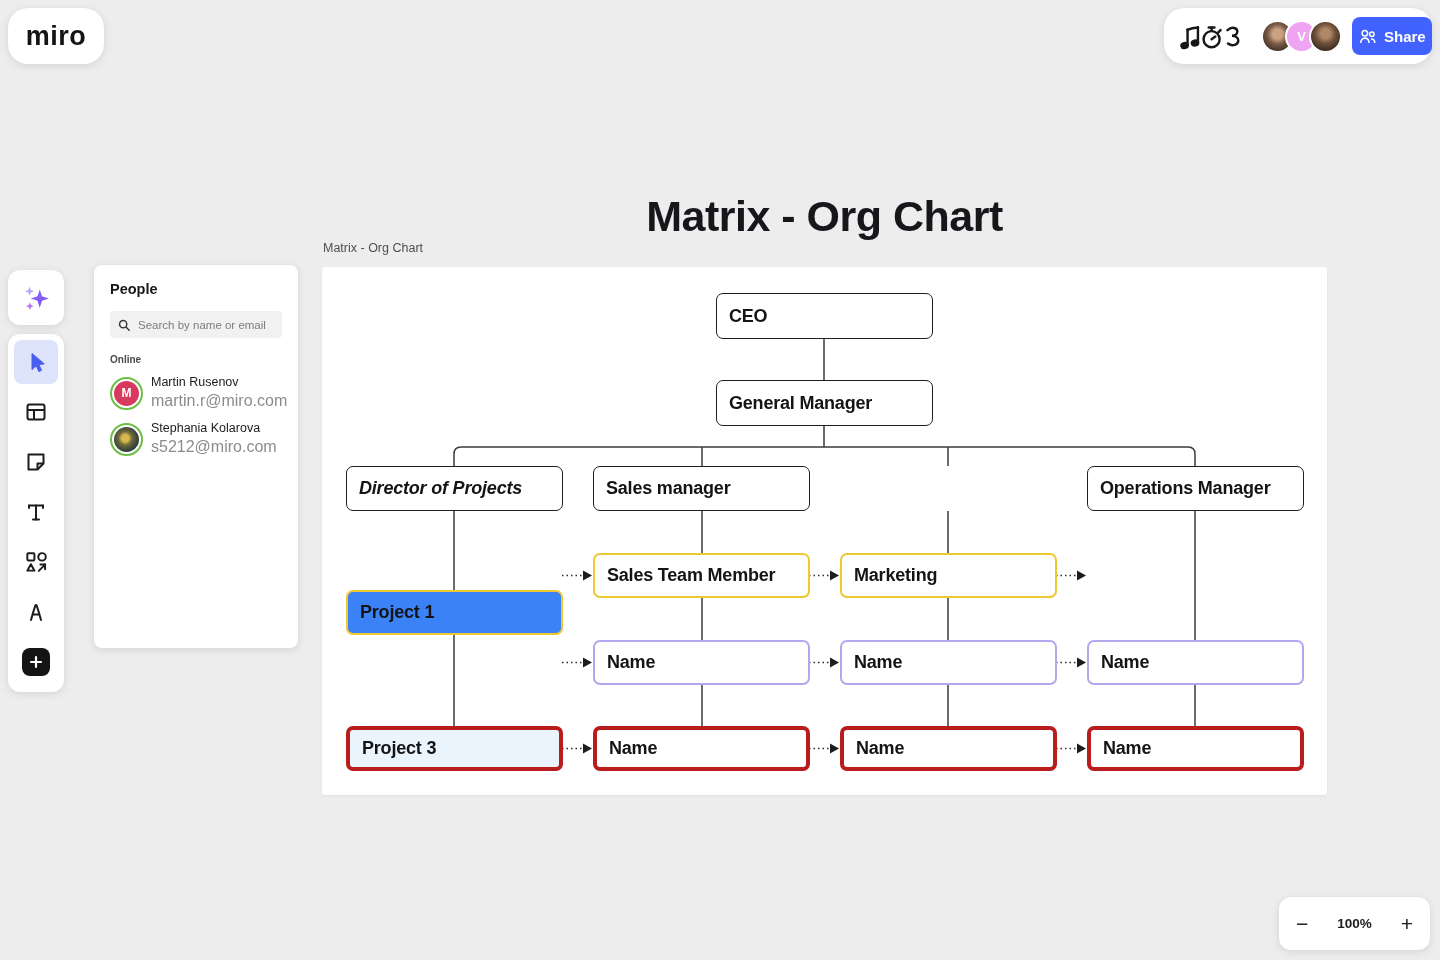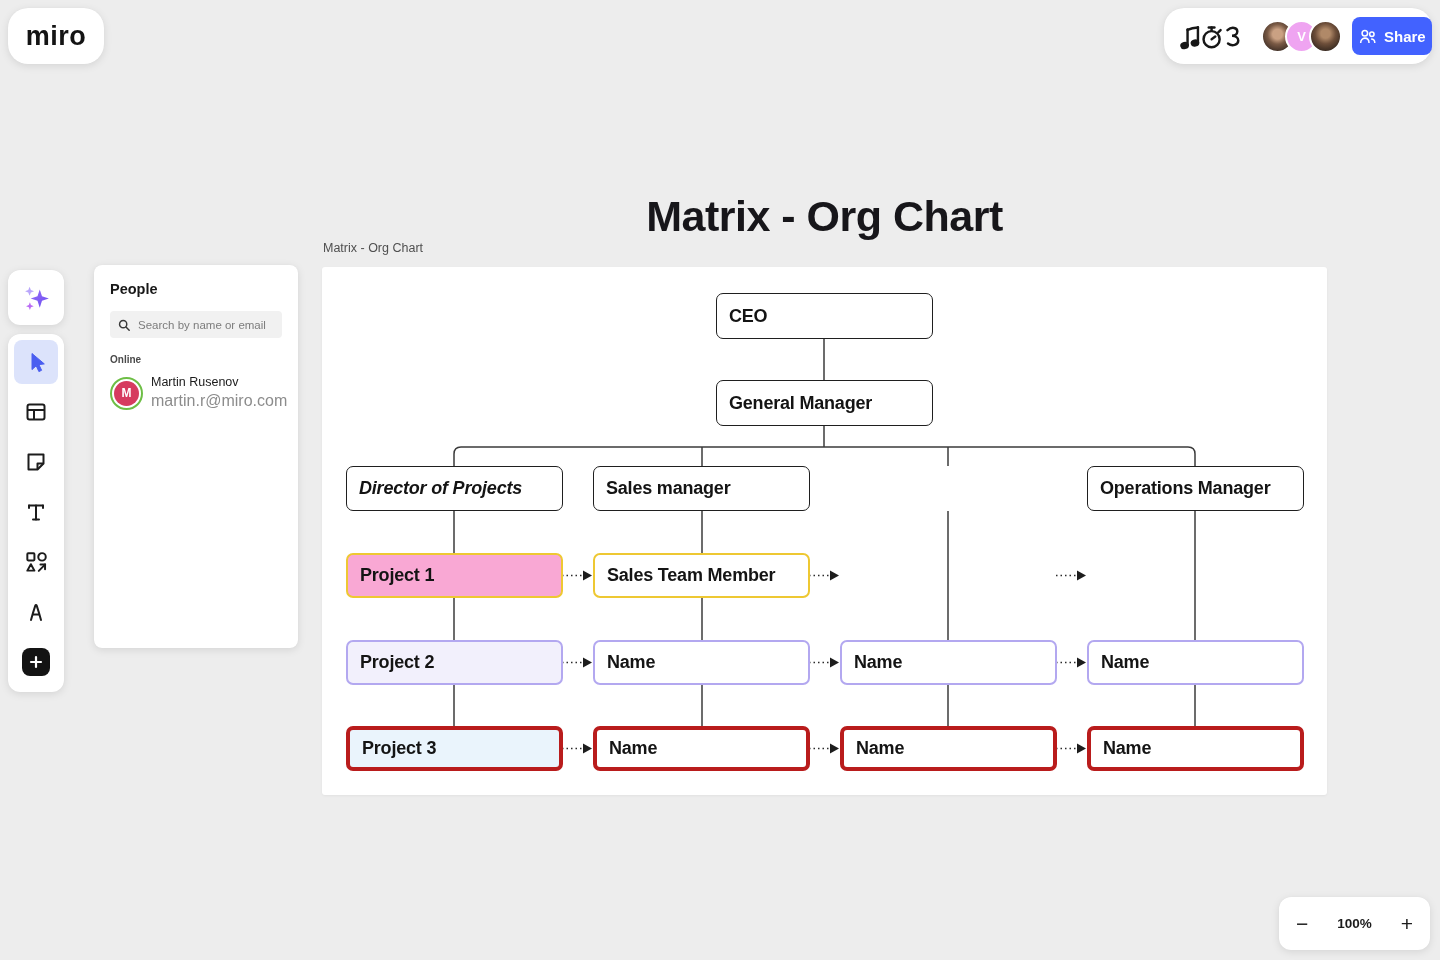--- a/index.html
+++ b/index.html
@@ -50,21 +50,21 @@
                font-size:43px;font-weight:800;letter-spacing:-.5px;color:#17161a;}
   .frame-label{position:absolute;left:323px;top:241px;font-size:12.5px;color:#4f4f4f;cursor:pointer;}
   .frame{position:absolute;left:322px;top:267px;width:1005px;height:528px;background:#fff;border-radius:3px;
          box-shadow:0 1px 3px rgba(0,0,0,.05);}
   .connectors{position:absolute;left:322px;top:267px;width:1005px;height:528px;}
   .node{position:absolute;box-sizing:border-box;height:45px;width:217px;background:#fff;border:1.7px solid #1f1f1f;
         border-radius:7px;display:flex;align-items:center;padding-left:12px;font-size:18px;font-weight:700;
         letter-spacing:-.2px;color:#141414;cursor:pointer;}
   .node.tall{height:46px;}
   .node.t-yellow{border:2px solid #eec832;}
-  .node.t-yellow.lead{background:#f9a8d4;}
+  .node.t-yellow.lead{background:#3b82f6;margin-top:37px;}
   .node.t-purple{border:2px solid #b3a8f0;}
   .node.t-purple.lead{background:#f2f0fc;}
   .node.t-blue{border:4px solid #b91c1c;}
   .node.t-blue.lead{background:#eaf4fc;}
   
   .zoom-card{left:1279px;top:897px;width:151px;height:53px;border-radius:12px;display:flex;align-items:center;
              justify-content:space-between;padding:0 17px;box-sizing:border-box;}
   .zoom-btn{border:none;background:transparent;font-family:inherit;font-size:21px;font-weight:500;color:#1c1c1c;cursor:pointer;padding:0;line-height:1;}
   .zoom-value{font-size:13.5px;font-weight:600;color:#1c1c1c;cursor:pointer;}
 </style>
@@ -202,20 +202,29 @@
         <div class="m-avatar martin">
           <span>M</span>
         </div>
       </div>
       <div>
         <div class="m-name">Martin Rusenov</div>
         <div class="m-email">martin.r@miro.com</div>
       </div>
     </div>
 
+    <div class="member">
+      <div class="ring">
+        <div class="m-avatar steph"></div>
+      </div>
+      <div>
+        <div class="m-name">Stephania Kolarova</div>
+        <div class="m-email">s5212@miro.com</div>
+      </div>
+    </div>
   </div>
 
   <h1 class="board-title">Matrix - Org Chart</h1>
   <div class="frame-label">Matrix - Org Chart</div>
   <div class="frame"></div>
 
   <svg class="connectors" viewBox="0 0 1005 528">
     <g stroke="#3b3b3b" stroke-width="1.5" fill="none">
       <path d="M502 72 V113"></path>
       <path d="M502 158 V180"></path>
@@ -267,24 +276,24 @@
   <div class="node" style="left:1087px;top:466px;">
     <span>Operations Manager</span>
     </div>
 
   <div class="node t-yellow lead" style="left:346px;top:553px;">
     <span>Project 1</span>
     </div>
   <div class="node t-yellow" style="left:593px;top:553px;">
     <span>Sales Team Member</span>
     </div>
-
-  <div class="node t-purple lead" style="left:346px;top:640px;">
-    <span>Project 2</span>
-    </div>
+  <div class="node t-yellow" style="left:840px;top:553px;">
+    <span>Marketing</span>
+    </div>
+
   <div class="node t-purple" style="left:593px;top:640px;">
     <span>Name</span>
     </div>
   <div class="node t-purple" style="left:840px;top:640px;">
     <span>Name</span>
     </div>
   <div class="node t-purple" style="left:1087px;top:640px;">
     <span>Name</span>
     </div>
 

